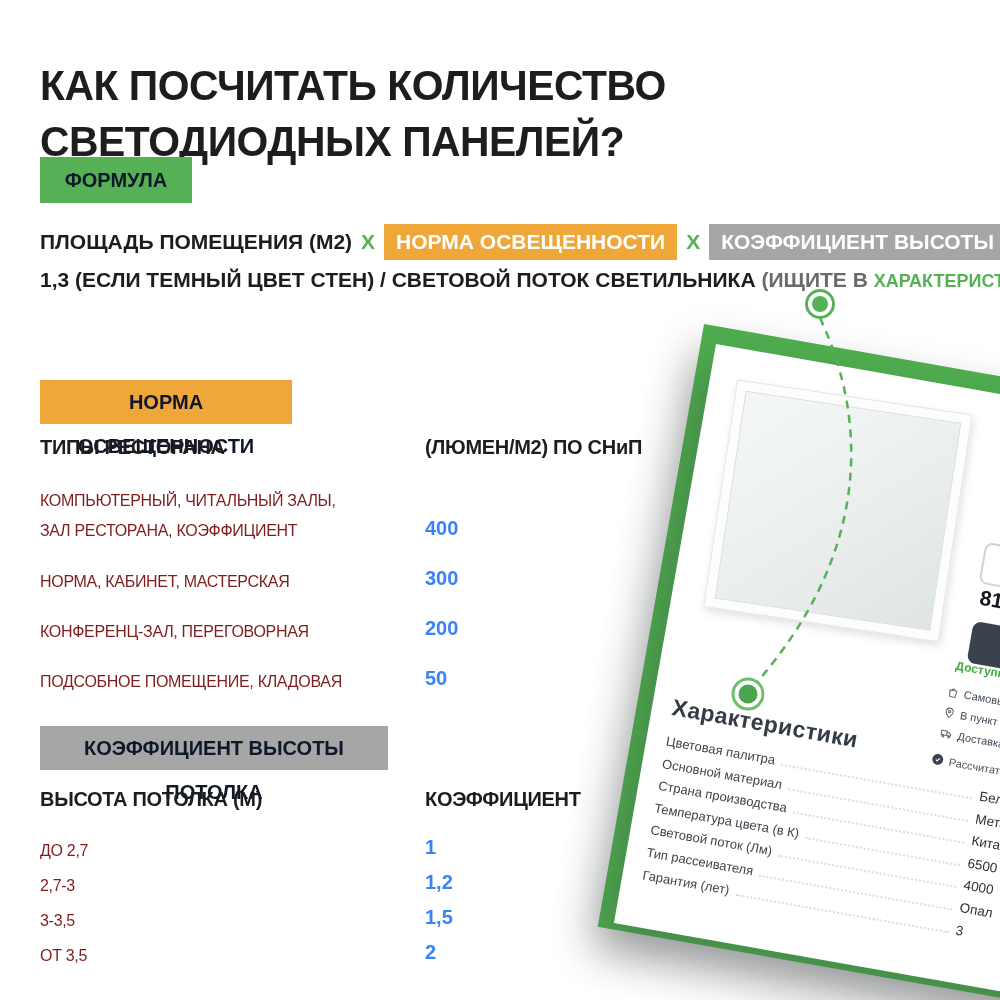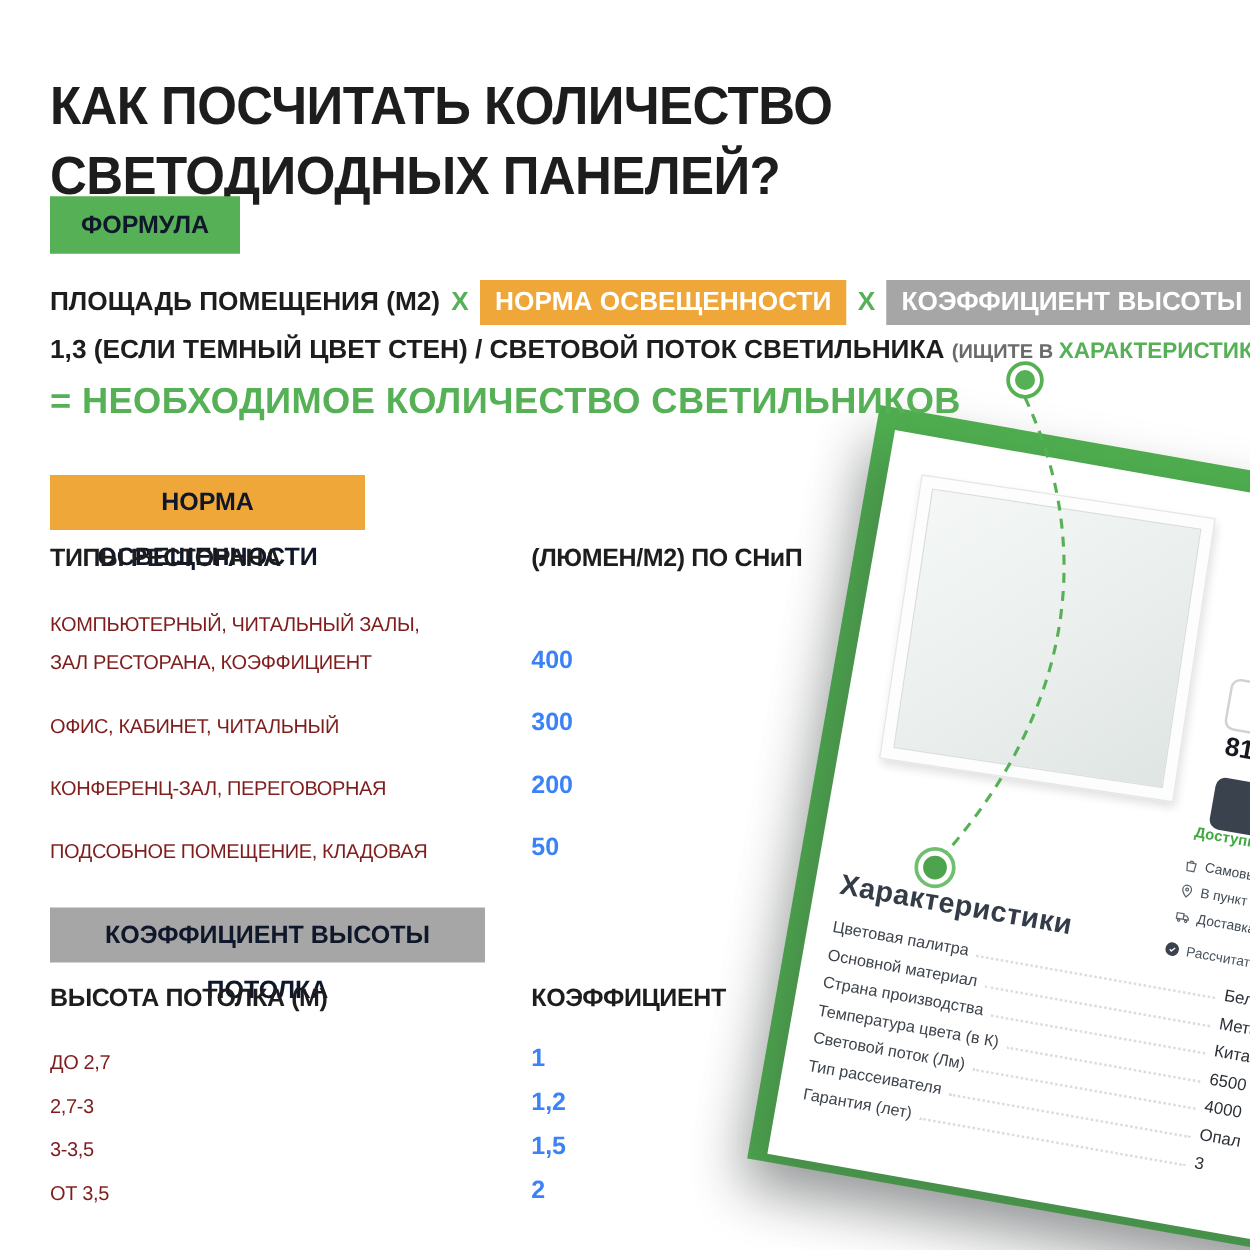--- a/index.html
+++ b/index.html
@@ -17,21 +17,21 @@
   .badge-gray{left:40px;top:726px;width:348px;height:44px;line-height:44px;background:#a6a6a6;}
 
   
   .fline1{position:absolute;left:40px;top:224px;white-space:nowrap;font-size:21px;font-weight:700;color:#1d1d1d;}
   .fline1 > span{display:inline-block;vertical-align:middle;}
   .chip{color:#fff;padding:6px 12px;}
   .chip-orange{background:#efa73a;}
   .chip-gray{background:#a6a6a6;}
   .fx{color:#56b156;margin:0 9px;font-weight:700;}
   .fline2{position:absolute;left:40px;top:268px;white-space:nowrap;font-size:21px;font-weight:700;color:#1d1d1d;}
-  .fnote{font-size:16px;color:#6b6b6b;}
+  .fnote{font-size:21px;color:#6b6b6b;}
   .flink{font-size:18px;color:#56b156;}
   .fresult{position:absolute;left:40px;top:305px;font-size:29px;font-weight:800;color:#56b156;letter-spacing:.3px;white-space:nowrap;}
 
   
   .th{position:absolute;font-size:20px;font-weight:800;color:#1d1d1d;letter-spacing:-0.3px;white-space:nowrap;}
   .tl{position:absolute;font-size:16px;font-weight:400;color:#7f1d1d;letter-spacing:-0.3px;white-space:nowrap;line-height:30px;}
   .tv{position:absolute;left:425px;font-size:20px;font-weight:800;color:#3b82f6;white-space:nowrap;}
 
   
   .green-backdrop{position:absolute;left:704px;top:324px;width:520px;height:612px;background:#4fae4f;
@@ -166,33 +166,32 @@
 
   <div class="fline1">
     <span>ПЛОЩАДЬ ПОМЕЩЕНИЯ (М2)</span><span class="fx">Х</span><span class="chip chip-orange">НОРМА ОСВЕЩЕННОСТИ</span><span class="fx">Х</span><span class="chip chip-gray">КОЭФФИЦИЕНТ ВЫСОТЫ ПОТОЛКА</span>
   </div>
 
   <div class="fline2">
     <span>1,3 (ЕСЛИ ТЕМНЫЙ ЦВЕТ СТЕН) / СВЕТОВОЙ ПОТОК СВЕТИЛЬНИКА</span>
     <span class="fnote">(ИЩИТЕ В </span><span class="flink">ХАРАКТЕРИСТИКАХ</span>
   </div>
 
-  <div class="fresult">= НЕОБХОДИМОЕ КОЛИЧЕСТВО СВЕТИЛЬНИКОВ</div>
 
   <div class="badge badge-orange">НОРМА ОСВЕЩЕННОСТИ</div>
   <div class="th" style="left:40px;top:436px;">ТИПЫ РЕСТОРАНА</div>
   <div class="th" style="left:425px;top:436px;">(ЛЮМЕН/М2) ПО СНиП</div>
 
   <div class="tl" style="left:40px;top:486px;">
     <span>КОМПЬЮТЕРНЫЙ, ЧИТАЛЬНЫЙ ЗАЛЫ,</span><br>
     <span>ЗАЛ РЕСТОРАНА, КОЭФФИЦИЕНТ</span>
   </div>
   <div class="tv" style="top:517px;">400</div>
 
-  <div class="tl" style="left:40px;top:567px;">ОФИС, КАБИНЕТ, ЧИТАЛЬНЫЙ</div>
+  <div class="tl" style="left:40px;top:567px;">НОРМА, КАБИНЕТ, МАСТЕРСКАЯ</div>
   <div class="tv" style="top:567px;">300</div>
 
   <div class="tl" style="left:40px;top:617px;">КОНФЕРЕНЦ-ЗАЛ, ПЕРЕГОВОРНАЯ</div>
   <div class="tv" style="top:617px;">200</div>
 
   <div class="tl" style="left:40px;top:667px;">ПОДСОБНОЕ ПОМЕЩЕНИЕ, КЛАДОВАЯ</div>
   <div class="tv" style="top:667px;">50</div>
 
   <div class="badge badge-gray">КОЭФФИЦИЕНТ ВЫСОТЫ ПОТОЛКА</div>
   <div class="th" style="left:40px;top:788px;">ВЫСОТА ПОТОЛКА (М)</div>

